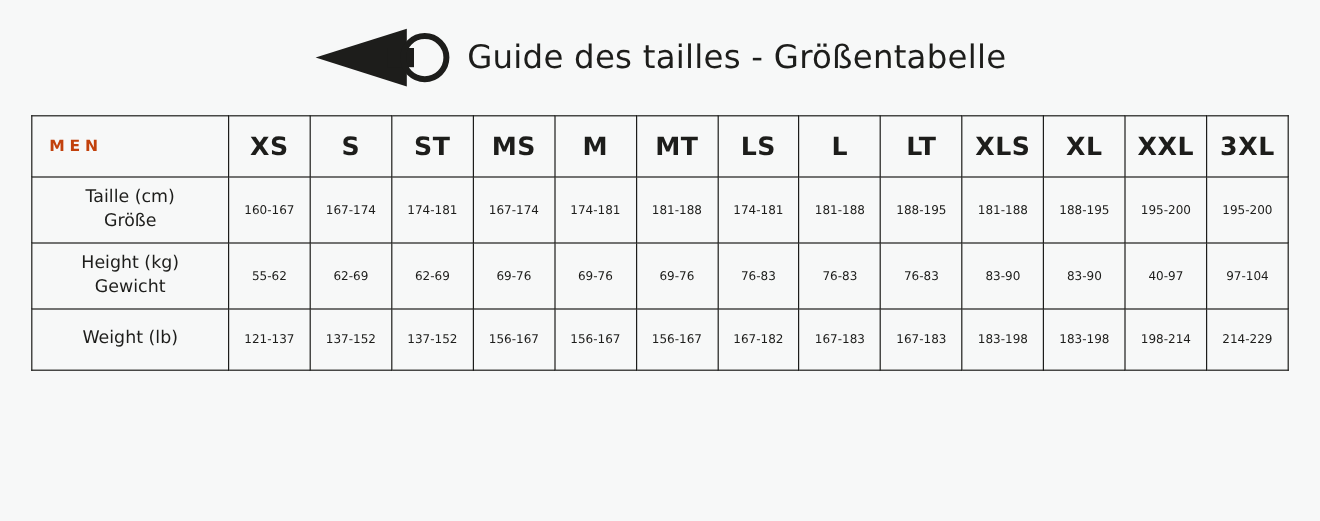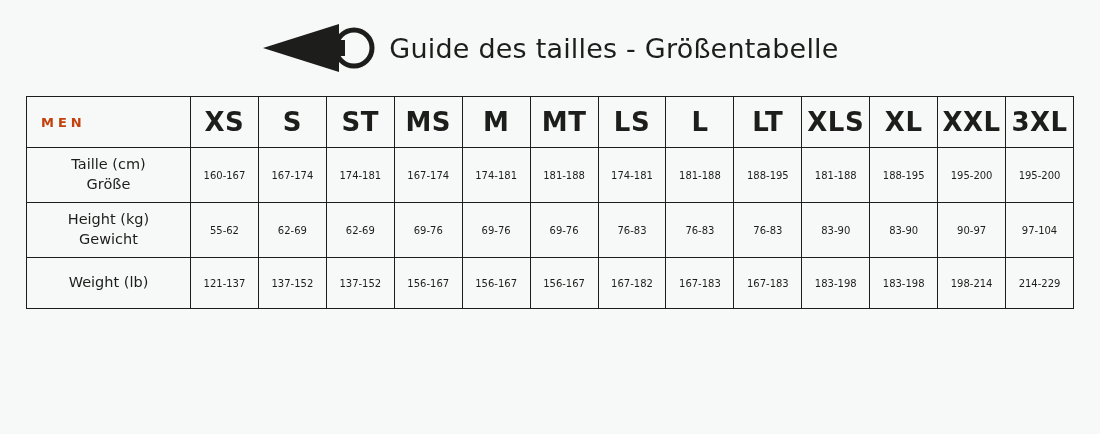--- a/index.html
+++ b/index.html
@@ -58,21 +58,21 @@
   table.size-table th,
   table.size-table td {
     border: 1px solid #1d1d1b;
     text-align: center;
     vertical-align: middle;
     font-family: "DejaVu Sans", sans-serif;
   }
   
   thead th {
     height: 48px;
-    font-size: 26px;
+    font-size: 21px;
     font-weight: bold;
     color: #1d1d1b;
     letter-spacing: 0.5px;
   }
   thead th.corner {
     font-size: 13px;
     font-weight: bold;
     letter-spacing: 4px;
     color: #c2410c;
     text-align: left;
@@ -162,21 +162,21 @@
           <td>62-69</td>
           <td>62-69</td>
           <td>69-76</td>
           <td>69-76</td>
           <td>69-76</td>
           <td>76-83</td>
           <td>76-83</td>
           <td>76-83</td>
           <td>83-90</td>
           <td>83-90</td>
-          <td>90-97</td>
+          <td>40-97</td>
           <td>97-104</td>
         </tr>
 
 
         <tr>
           <td class="rowlabel">
             <span class="lbl-line">Weight (lb)</span>
           </td>
           <td>121-137</td>
           <td>137-152</td>

